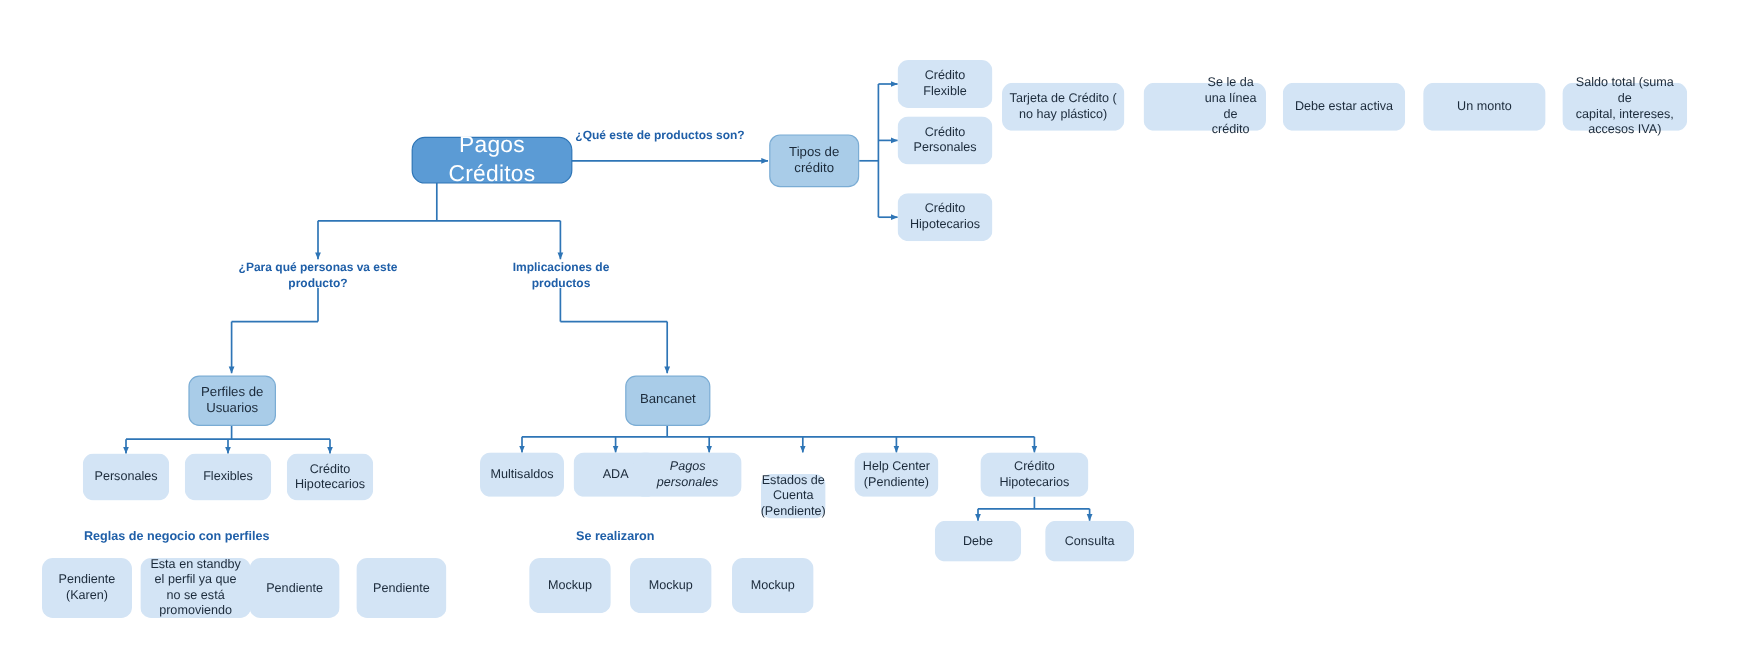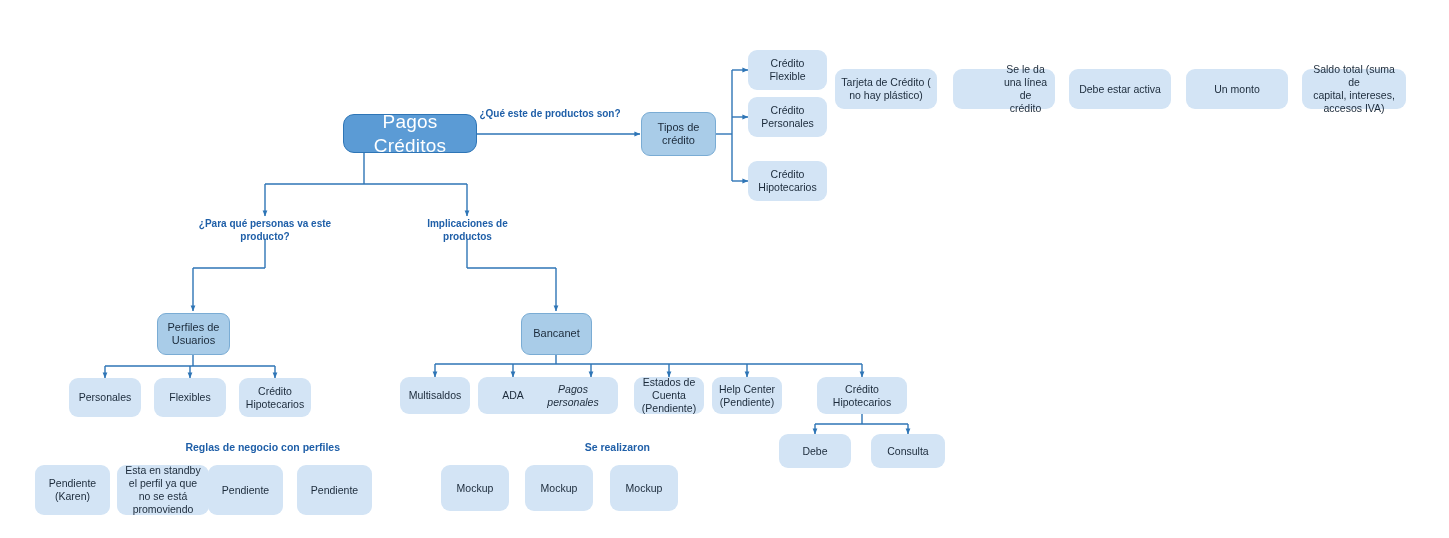--- a/index.html
+++ b/index.html
@@ -64,21 +64,21 @@
     position: absolute;
     text-align: center;
     color: #1f5fa8;
     font-weight: bold;
     font-size: 10px;
     line-height: 1.3;
     white-space: pre-line;
   }
   .section-title {
     position: absolute;
-    text-align: right;
+    text-align: left;
     color: #1f5fa8;
     font-weight: bold;
     font-size: 10.5px;
     line-height: 1.3;
   }
 </style>
 </head>
 <body>
 
 <div id="canvas">
@@ -171,21 +171,21 @@
   <div class="node light" style="left:154px; top:378px; width:72px; height:39px;">Flexibles</div>
   <div class="node light" style="left:239px; top:378px; width:72px; height:39px;">Crédito
 Hipotecarios</div>
 
   <div class="node mid" style="left:521px; top:313px; width:71px; height:42px;">Bancanet</div>
 
   <div class="node light" style="left:400px; top:377px; width:70px; height:37px;">Multisaldos</div>
   <div class="node light" style="left:478px; top:377px; width:70px; height:37px;">ADA</div>
   <div class="node light" style="left:528px; top:377px; width:90px; height:37px;font-style:italic;">Pagos
 personales</div>
-  <div class="node light" style="left:634px; top:377px; width:70px; height:37px;">Estados de
+  <div class="node light" style="left:634px; top:395px; width:54px; height:37px;">Estados de
 Cuenta
 (Pendiente)</div>
   <div class="node light" style="left:712px; top:377px; width:70px; height:37px;">Help Center
 (Pendiente)</div>
   <div class="node light" style="left:817px; top:377px; width:90px; height:37px;">Crédito
 Hipotecarios</div>
 
   <div class="node light" style="left:779px; top:434px; width:72px; height:34px;">Debe</div>
   <div class="node light" style="left:871px; top:434px; width:74px; height:34px;">Consulta</div>
 

